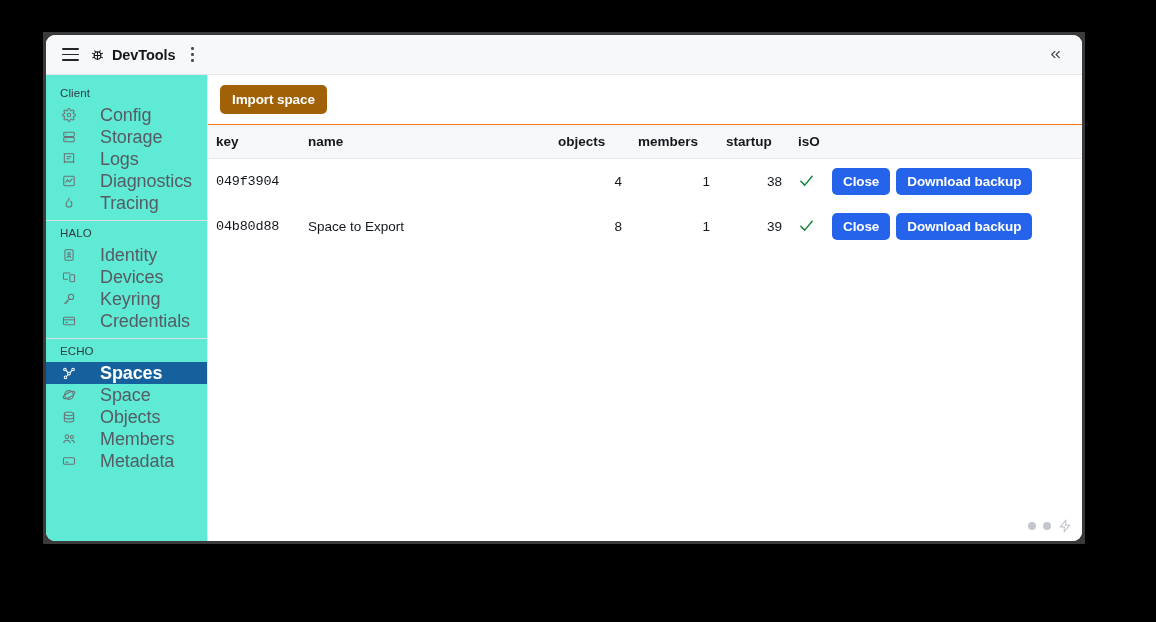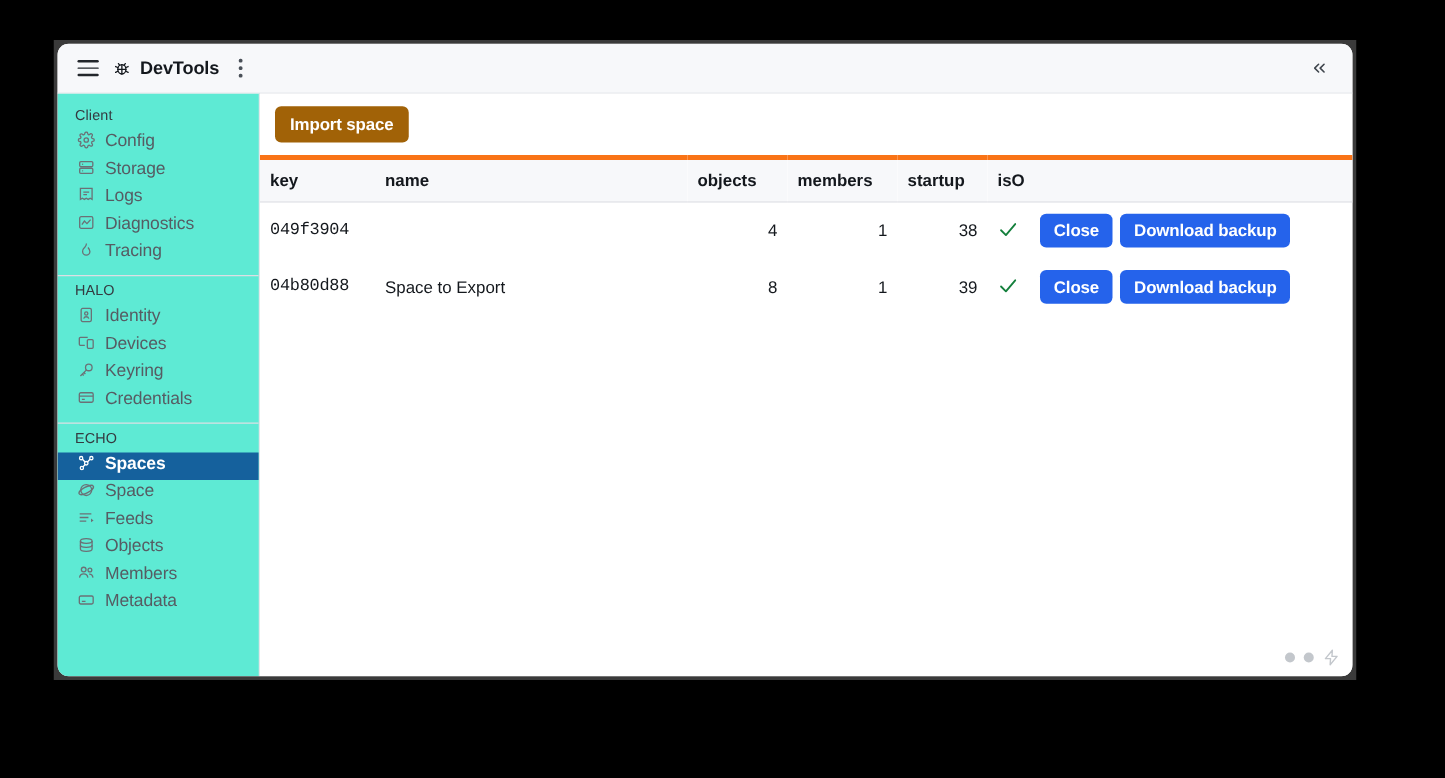--- a/index.html
+++ b/index.html
@@ -81,25 +81,25 @@
   .section-label {
     font-size: 11.5px;
     color: #343a40;
     padding: 6px 0 5px 14px;
     letter-spacing: 0.1px;
   }
   .section-divider {
     height: 1px; background: #dcdfe3; margin: 6px 0 0 0;
   }
   .nav-item {
-    display: flex; gap: 8px;
+    display: flex; align-items: center; gap: 24px;
     height: 22px;
     padding-left: 15px;
     color: #565c63;
-    font-size: 14px;
+    font-size: 18px;
     cursor: pointer;
     letter-spacing: -0.1px;
   }
   .nav-item .nav-ico {
     width: 15px; height: 15px;
     display:flex; align-items:center; justify-content:center;
     flex: 0 0 15px;
     color: #6b7176;
   }
   .nav-item.selected {
@@ -131,21 +131,21 @@
     font-weight: 700;
     padding: 7px 12px;
     cursor: pointer;
     letter-spacing: -0.1px;
   }
 
   
   table.spaces { width: 100%; border-collapse: collapse; table-layout: fixed; }
   table.spaces thead th {
     background: #f7f8fa;
-    border-top: 4px solid #f97316;
+    border-top: 1px solid #f97316;
     border-bottom: 1px solid #e6e8eb;
     font-size: 13.5px;
     font-weight: 700;
     color: #14181d;
     padding: 9px 8px;
     text-align: left;
     white-space: nowrap;
     overflow: hidden;
   }
   table.spaces tbody td {
@@ -350,29 +350,20 @@
             <span>Spaces</span>
           </div>
           <div class="nav-item">
             <span class="nav-ico">
               <svg width="14" height="14" viewBox="0 0 24 24" fill="none" stroke="currentColor" stroke-width="1.8">
                   <circle cx="12" cy="12" r="7.5"></circle>
                   <ellipse cx="12" cy="12" rx="11" ry="4" transform="rotate(-28 12 12)"></ellipse>
                 </svg>
             </span>
             <span>Space</span>
-          </div>
-          <div class="nav-item">
-            <span class="nav-ico">
-              <svg width="14" height="14" viewBox="0 0 24 24" fill="none" stroke="currentColor" stroke-width="1.8">
-                  <path d="M3 7h16M3 12h12M3 17h9"></path>
-                  <path d="M18.5 13.5 22 16l-3.5 2.5z" fill="currentColor" stroke="none"></path>
-                </svg>
-            </span>
-            <span>Feeds</span>
           </div>
           <div class="nav-item">
             <span class="nav-ico">
               <svg width="14" height="14" viewBox="0 0 24 24" fill="none" stroke="currentColor" stroke-width="1.8">
                   <ellipse cx="12" cy="6.5" rx="8" ry="3.2"></ellipse>
                   <path d="M4 6.5v11c0 1.8 3.6 3.2 8 3.2s8-1.4 8-3.2v-11"></path>
                   <path d="M4 12c0 1.8 3.6 3.2 8 3.2s8-1.4 8-3.2"></path>
                 </svg>
             </span>
             <span>Objects</span>

